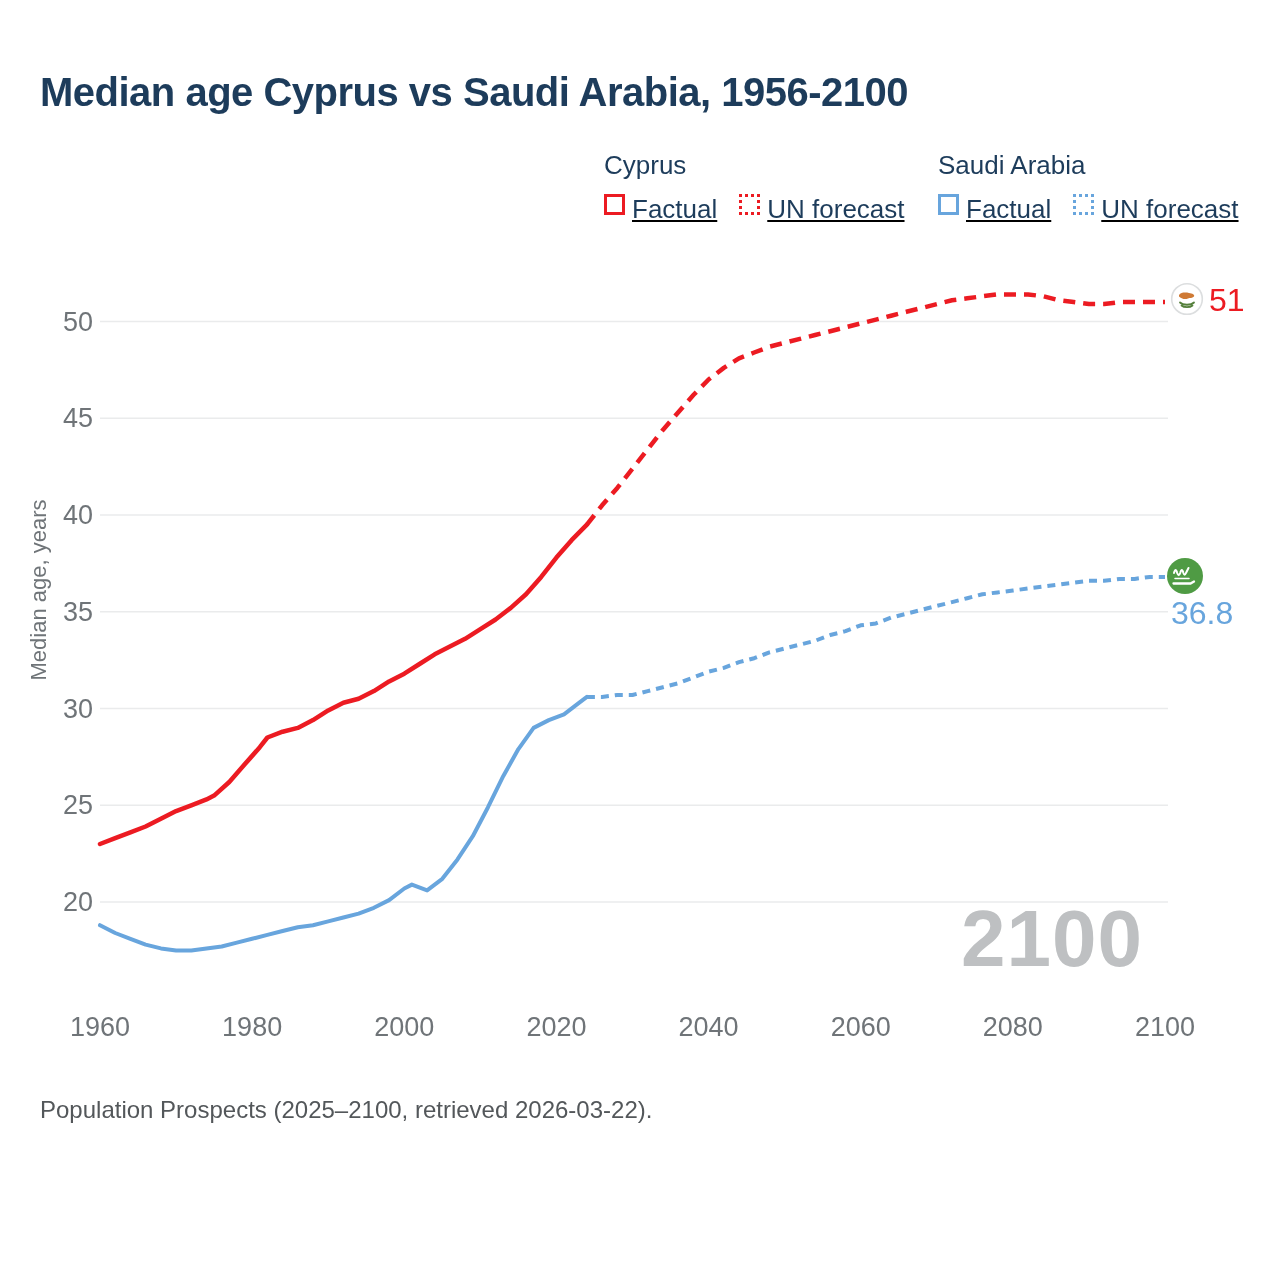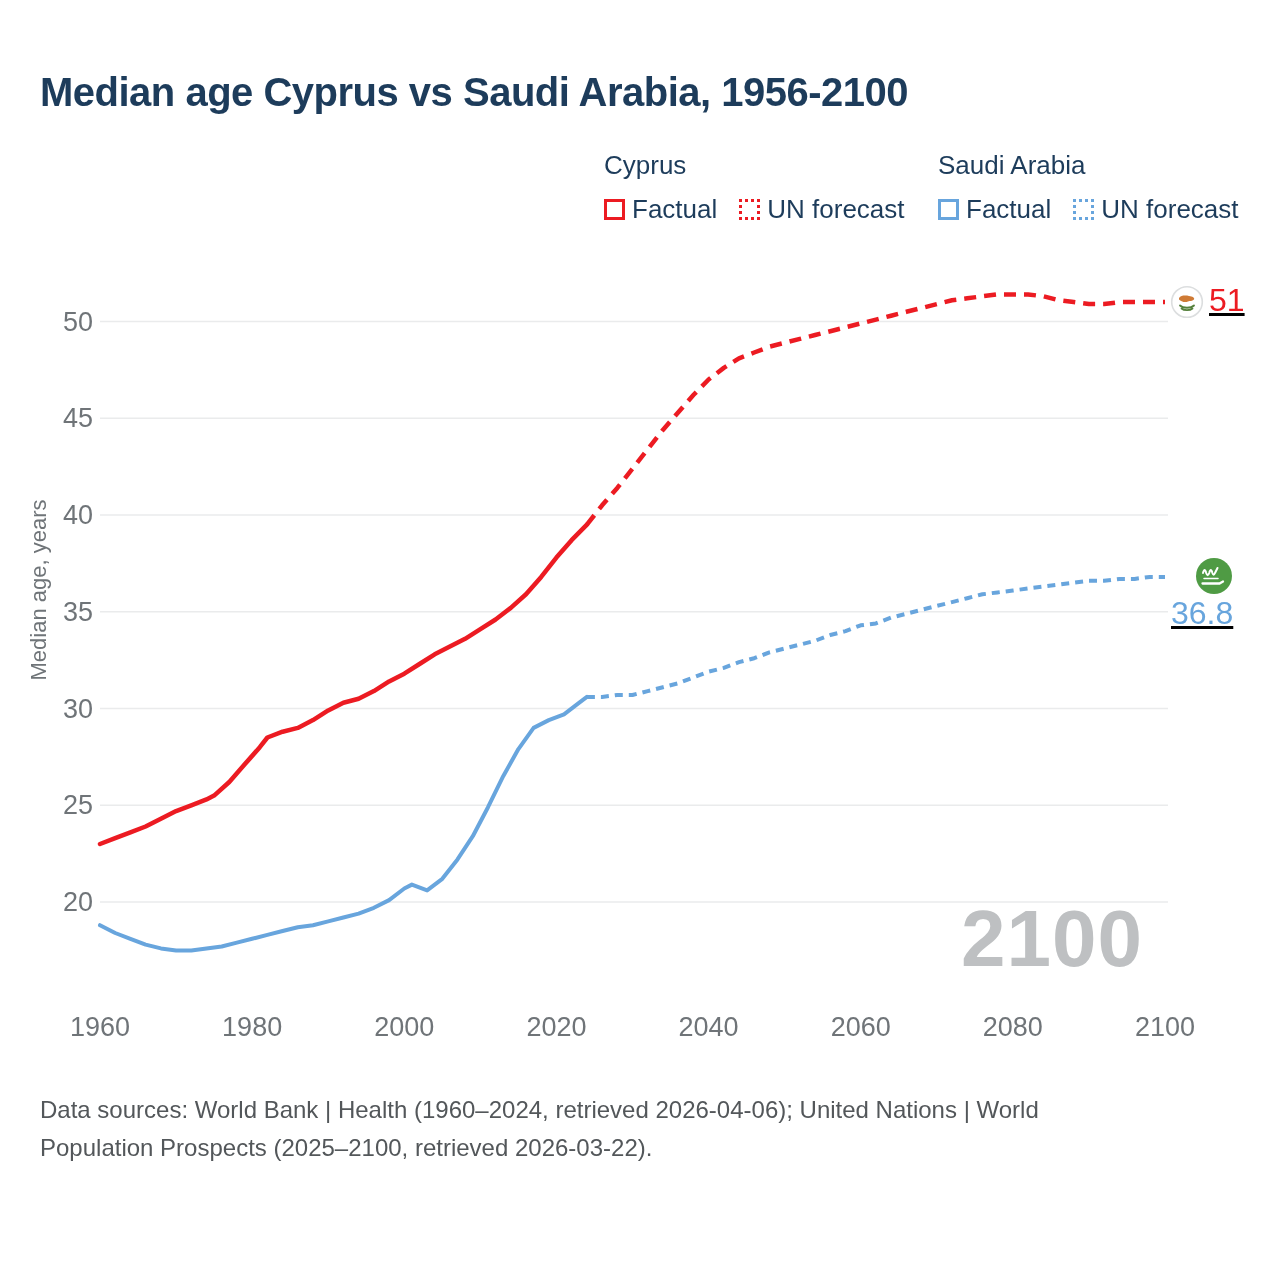--- a/index.html
+++ b/index.html
@@ -11,31 +11,31 @@
   body{width:1280px;height:1280px;background:#fff;position:relative;overflow:hidden;
        font-family:"Liberation Sans", sans-serif;}
   .page-title{position:absolute;left:40px;top:70px;font-size:40px;font-weight:700;
        color:var(--navy);letter-spacing:-0.5px;}
   
   .legend-group{position:absolute;top:142px;margin-top:8px;}
   .legend-group.cyprus{left:604px;}
   .legend-group.saudi{left:938px;}
   .legend-header{font-size:26px;color:var(--navy);margin-bottom:13px;}
   .legend-row{display:flex;align-items:center;}
-  .legend-item{display:flex;align-items:center;margin-right:22px;}
+  .legend-item{display:flex;align-items:flex-start;margin-right:22px;text-decoration:underline;}
   .lbox{width:21px;height:21px;display:inline-block;margin-right:7px;background:#fff;}
   .s-red{border:3px solid var(--red);}
   .d-red{border:3px dotted var(--red);}
   .s-blue{border:3px solid var(--blue);}
   .d-blue{border:3px dotted var(--blue);}
   .legend-label{font-size:26px;color:var(--navy);}
   
   svg.plot{position:absolute;left:0;top:0;font-family:"Liberation Sans", sans-serif;}
   
-  .end-label{position:absolute;display:flex;align-items:flex-end;text-decoration:underline;}
+  .end-label{position:absolute;display:flex;align-items:flex-start;}
   .end-label.cyprus{left:1170px;top:282px;}
   .end-label.saudi{left:1166px;top:557px;flex-direction:column;}
   .end-value{font-size:32px;margin-left:5px;}
   .end-value.red{color:var(--red);}
   .end-value.blue{color:var(--blue);}
   
   .footer{position:absolute;left:40px;top:1091px;width:1160px;font-size:24px;
           color:var(--footer);line-height:38px;}
 </style>
 </head>
@@ -116,15 +116,14 @@
   <svg width="38" height="38" viewBox="-19 -19 38 38">
     <circle r="18" fill="#4f9b44"></circle>
     <path d="M -11 -3 q 1.6 -6 3.2 0 q 1.5 4.5 3 0 q 1.6 -6 3.2 0 q 1.2 3.5 2.6 0 l 2.5 -5" stroke="#ffffff" stroke-width="2" fill="none" stroke-linecap="round"></path>
     <path d="M -10 2.5 h 14" stroke="#ffffff" stroke-width="1.5" stroke-linecap="round"></path>
     <path d="M -11.5 7.5 h 17 l 3.5 -2" stroke="#ffffff" stroke-width="2.3" fill="none" stroke-linecap="round"></path>
   </svg>
   <span class="end-value blue">36.8</span>
 </div>
 
 <div class="footer">
-  <div>Data sources: World Bank | Health (1960–2024, retrieved 2026-04-06); United Nations | World</div>
   <div>Population Prospects (2025–2100, retrieved 2026-03-22).</div>
 </div>
 
 </body></html>

